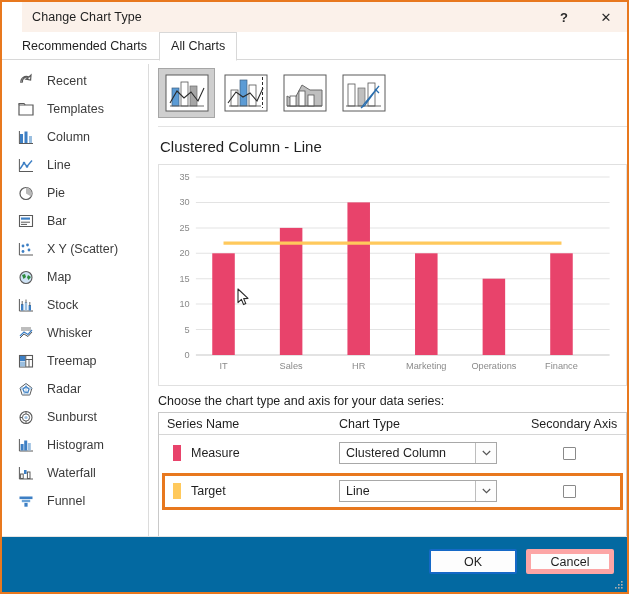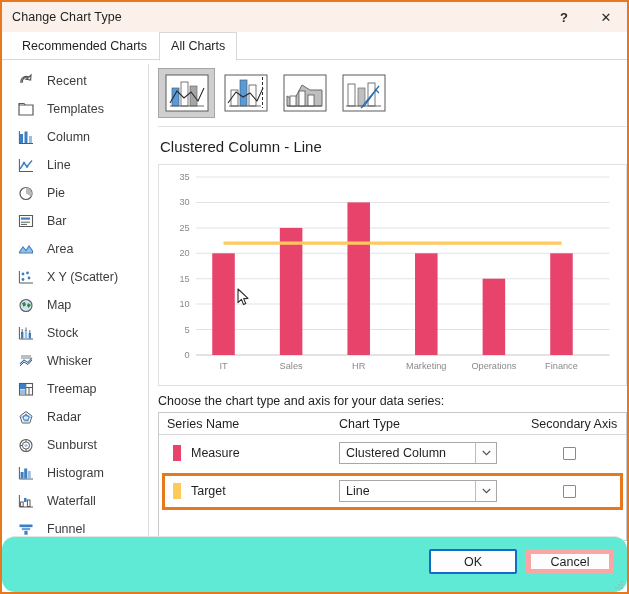--- a/index.html
+++ b/index.html
@@ -13,21 +13,21 @@
     position: relative;
     width: 629px; height: 594px;
     border: 2px solid #E8781E;
     background: #ffffff;
   }
   
   .titlebar {
     position: relative;
     height: 30px;
     background: #FBF1EA;
-    display: flex; align-items: center;
+    display: flex; align-items: center; margin-left: 20px;
   }
   .title-text {
     font-size: 12.5px; color: #1f1f1f;
     padding-left: 10px; letter-spacing: .1px;
   }
   .title-btns { position: absolute; right: 0; top: 0; height: 30px; display: flex; }
   .title-btn {
     width: 42px; height: 30px;
     display: flex; align-items: center; justify-content: center;
     font-size: 13px; color: #2a2a2a; cursor: default;
@@ -172,22 +172,21 @@
     position: absolute;
     left: 3px; right: 3px; top: 0px; height: 37px;
     border: 3px solid #E8781E;
     pointer-events: none;
   }
   
   .footer {
     position: absolute; left: 0; right: 0; bottom: 0;
     height: 56px;
     border-top: 1px solid #e4e4e4;
-    background: #5eead4;
-    border-radius: 13px;
+    background: #0369a1;
   }
   .btn {
     position: absolute; top: 12px;
     width: 88px; height: 25px;
     border: 5px solid #fca5a5;
     background: #fdfdfd;
     border-radius: 2px;
     font-size: 12.5px; color: #1f1f1f;
     display: flex; align-items: center; justify-content: center;
     cursor: default;
@@ -277,28 +276,20 @@
         <span class="ic">
           <svg width="16" height="15" viewBox="0 0 16 15">
               <path d="M1.5 1.5 L14.5 1.5 L14.5 12.5 L1.5 12.5 Z" fill="none" stroke="#5a5a5a" stroke-width="1.1"></path>
               <rect x="3" y="3.5" width="9" height="2.2" fill="#3d7fc4"></rect>
               <path d="M3 8.2 L12 8.2 M3 10.4 L9 10.4" stroke="#5a5a5a" stroke-width="1"></path>
             </svg>
         </span>
         <span>Bar</span>
       </div>
 
-      <div class="side-item">
-        <span class="ic">
-          <svg width="16" height="15" viewBox="0 0 16 15">
-              <path d="M1.5 10 L5 5 L8 8.5 L11 4 L14.5 9 L14.5 11 L1.5 11 Z" fill="#9bbfe0" stroke="#3d7fc4" stroke-width="1.1"></path>
-            </svg>
-        </span>
-        <span>Area</span>
-      </div>
 
       <div class="side-item">
         <span class="ic">
           <svg width="16" height="15" viewBox="0 0 16 15">
               <path d="M1.4 1 L1.4 13 L15 13" stroke="#5a5a5a" stroke-width="1" fill="none"></path>
               <circle cx="5" cy="4" r="1.4" fill="#3d7fc4"></circle>
               <circle cx="9.5" cy="3" r="1.4" fill="#3d7fc4"></circle>
               <circle cx="5" cy="9.5" r="1.4" fill="#3d7fc4"></circle>
               <circle cx="11" cy="8" r="1.4" fill="#3d7fc4"></circle>
             </svg>

